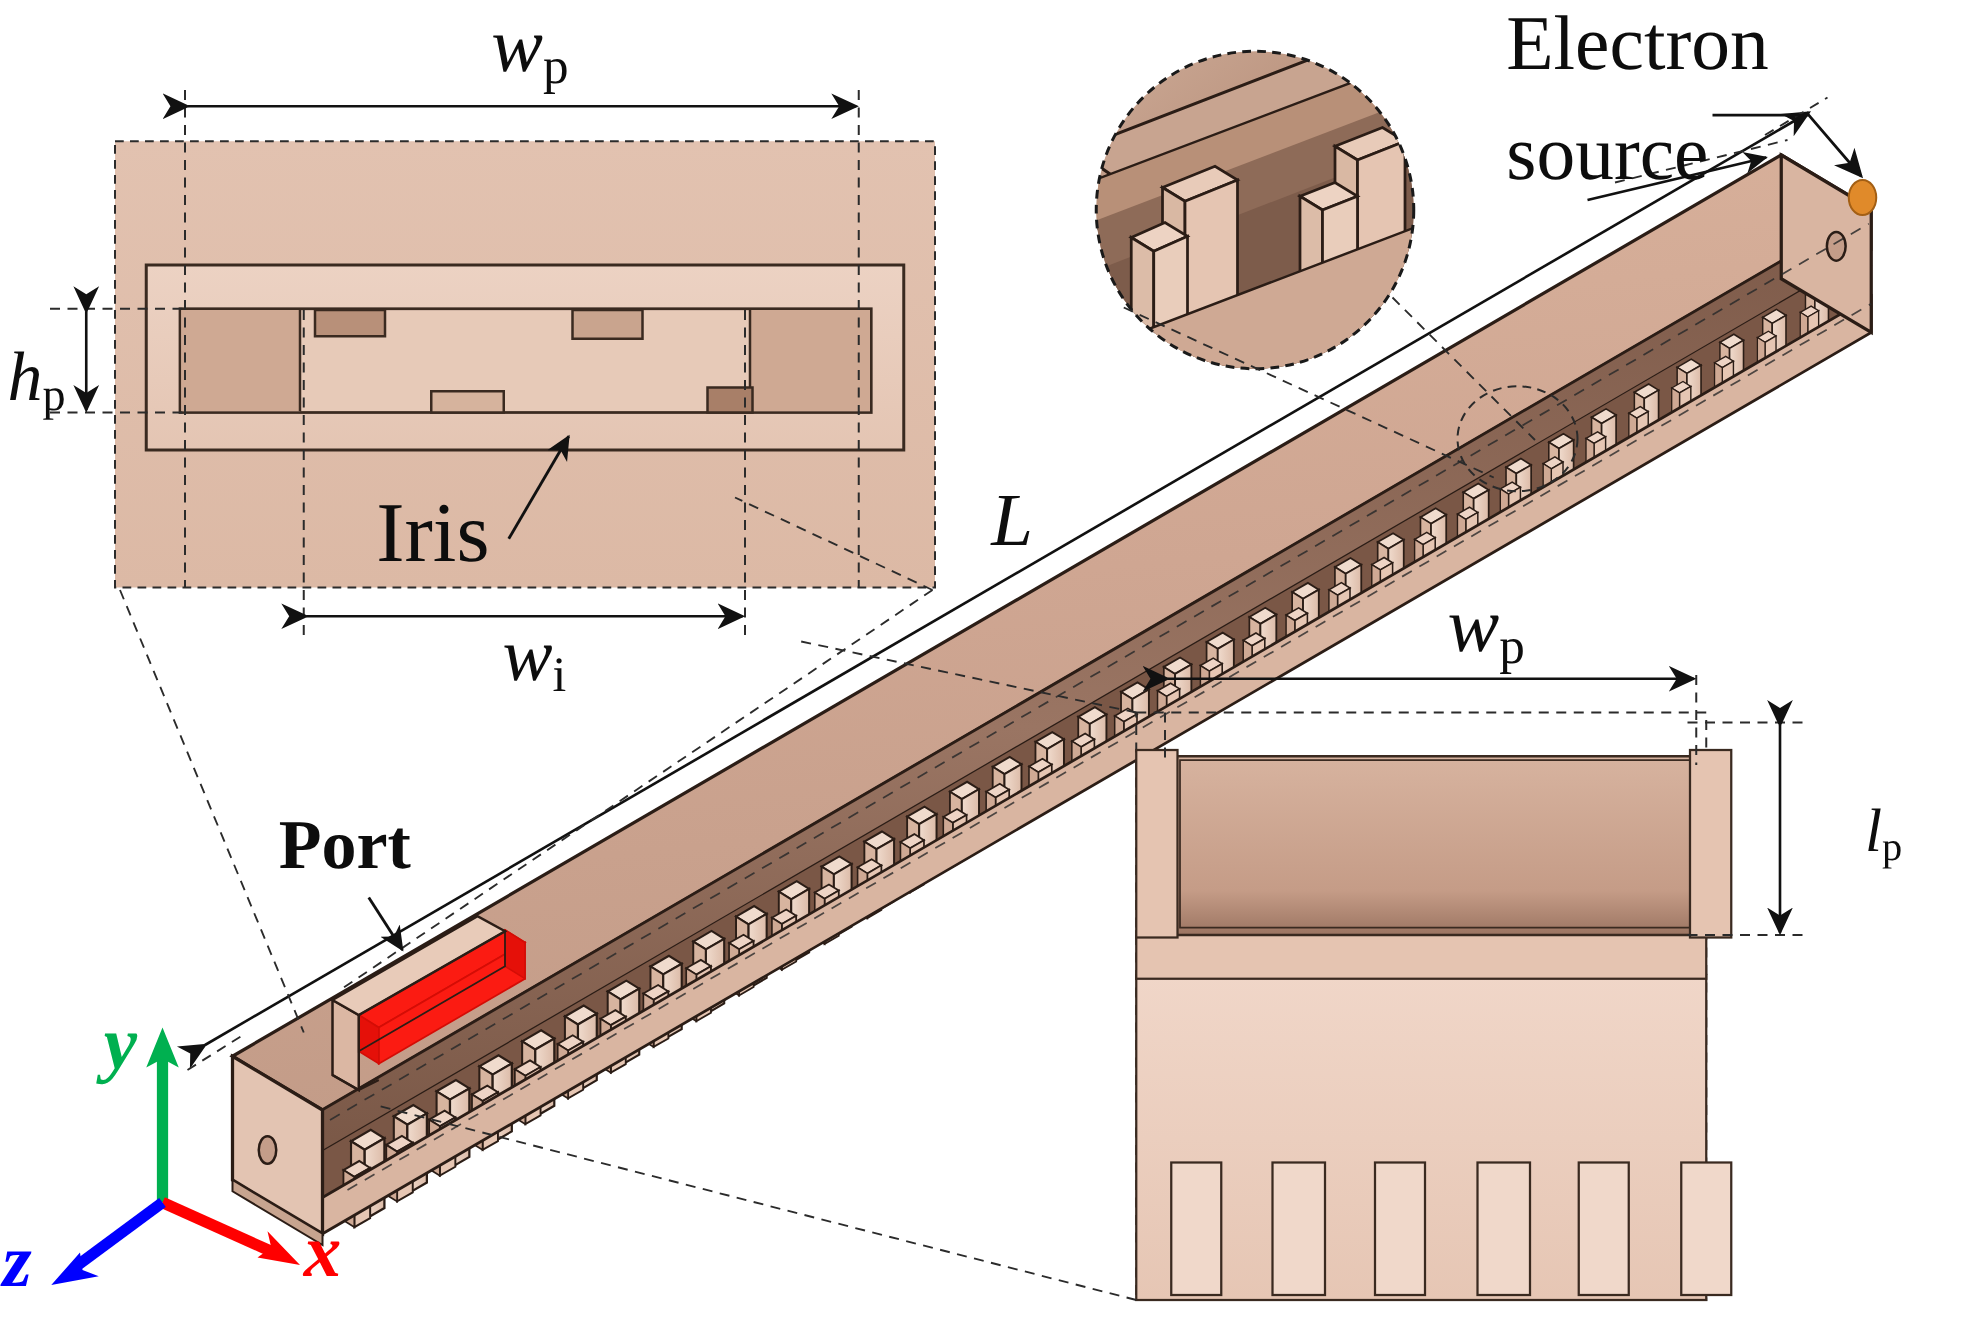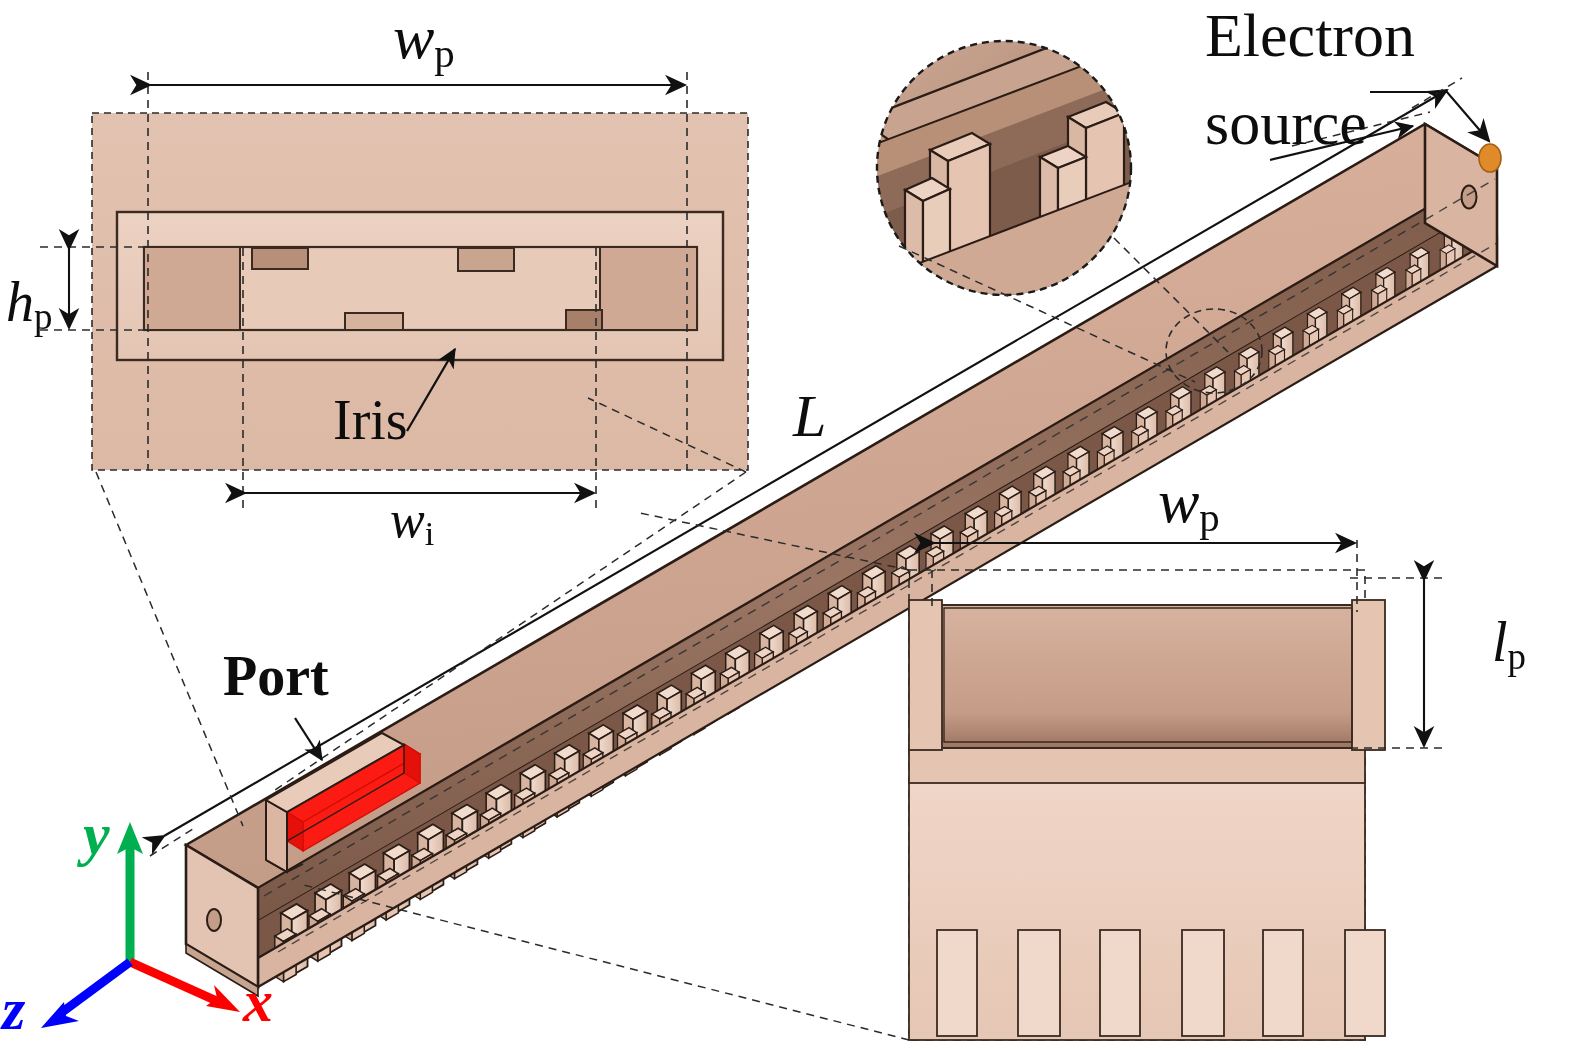--- a/index.html
+++ b/index.html
@@ -464,25 +464,25 @@
 </svg>
 
 <div class="lbl" style="left:393px;top:6px;font-size:62px;">
   <span class="math-i">w</span><span class="sub">p</span>
 </div>
 
 <div class="lbl" style="left:6px;top:253px;font-size:56px;margin-top:21px;">
   <span class="math-i">h</span><span class="sub">p</span>
 </div>
 
-<div class="lbl" style="left:390px;top:494px;font-size:52px;">
+<div class="lbl" style="left:402px;top:494px;font-size:60px;">
   <span class="math-i">w</span><span class="sub-i">i</span>
 </div>
 
-<div class="lbl" style="left:301px;top:392px;font-size:56px;margin-left:32px;">
+<div class="lbl" style="left:301px;top:392px;font-size:68px;">
   <span>Iris</span>
 </div>
 
 <div class="lbl" style="left:223px;top:648px;font-size:56px;font-weight:bold;">
   <span>Port</span>
 </div>
 
 <div class="lbl" style="left:793px;top:386px;font-size:60px;">
   <span class="math-i">L</span>
 </div>
@@ -491,21 +491,21 @@
   <span>Electron</span>
 </div>
 <div class="lbl" style="left:1205px;top:92px;font-size:62px;">
   <span>source</span>
 </div>
 
 <div class="lbl" style="left:1158px;top:470px;font-size:62px;">
   <span class="math-i">w</span><span class="sub">p</span>
 </div>
 
-<div class="lbl" style="left:1492px;top:614px;font-size:56px;">
+<div class="lbl" style="left:1492px;top:640px;font-size:49px;">
   <span class="math-i">l</span><span class="sub">p</span>
 </div>
 
 <div class="axis-lbl" style="left:83px;top:800px;font-size:60px;color:#00b050;">
   <span>y</span>
 </div>
 <div class="axis-lbl" style="left:243px;top:967px;font-size:60px;color:#ff0000;">
   <span>x</span>
 </div>
 <div class="axis-lbl" style="left:2px;top:975px;font-size:60px;color:#0000ff;">

